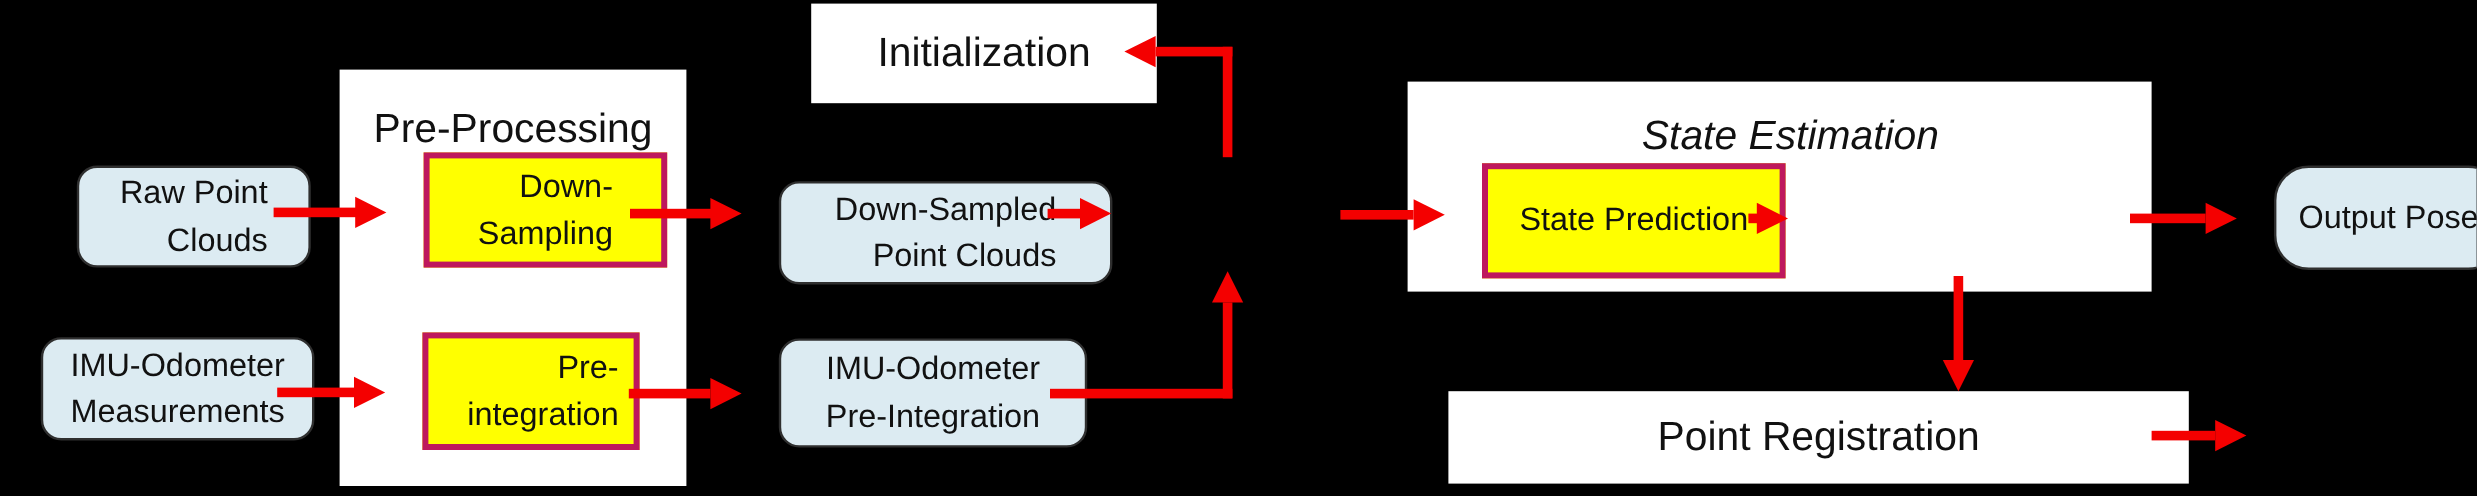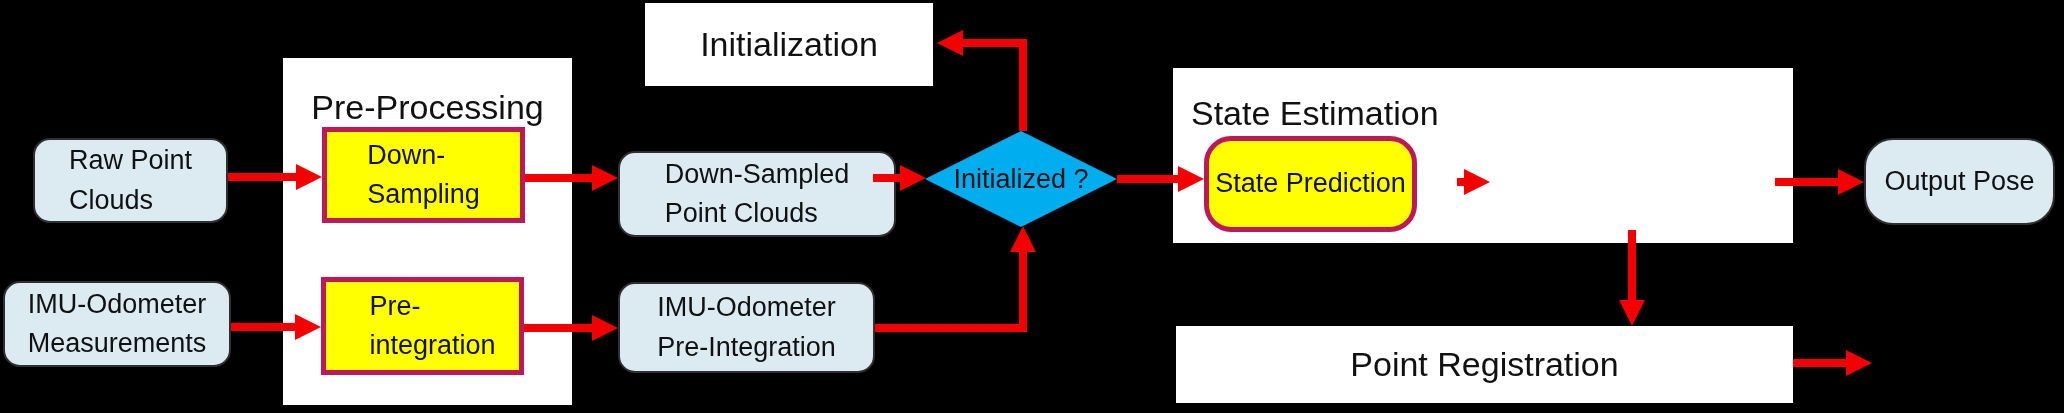--- a/index.html
+++ b/index.html
@@ -7,24 +7,25 @@
     position:relative;
     width:2064px;height:413px;
     background:var(--bg,#000);
     font-family:"Liberation Sans", sans-serif;
     color:var(--text,#111);
     overflow:hidden;
   }
   .node{
     position:absolute;
     display:flex;align-items:center;justify-content:center;
-    text-align:left;
+    text-align:right;
     white-space:pre-line;
     font-size:27px;line-height:1.45;
     box-sizing:border-box;
+    margin-left:31px;
   }
   .lightblue{
     background:var(--lightblue,#DCEBF2);
     border:2px solid #2f2f2f;
     border-radius:17px;
   }
   .yellow{
     background:var(--yellow,#FFFF00);
     border:5px solid #be185d;
   }
@@ -39,21 +40,21 @@
   .container-title{
     font-size:34px;
     line-height:1.2;
     white-space:nowrap;
     margin-top:17px;
   }
   #pre-processing .container-title{
     text-align:center;padding-top:12px;
   }
   #state-estimation .container-title{
-    text-align:left;padding:8px 0 0 18px;
+    text-align:center;padding:8px 0 0 18px;font-style:italic;
   }
   #initialization{font-size:34px;}
   #point-registration{font-size:34px;}
   #diamond{
     position:absolute;
     left:925px;top:131px;width:192px;height:96px;
     background:var(--blue,#00AEEF);
     clip-path:polygon(50% 0,100% 50%,50% 100%,0 50%);
     display:flex;align-items:center;justify-content:center;
     font-size:27px;
@@ -95,29 +96,26 @@
 
   <div class="node lightblue" style="left:618px;top:282px;width:257px;height:91px;">IMU-Odometer
 Pre-Integration</div>
 
   <div class="node lightblue" style="left:1864px;top:138px;width:191px;height:87px;border-radius:29px;">Output Pose</div>
 
 
   <div class="node yellow" style="left:322px;top:127px;width:203px;height:96px;">Down-
 Sampling</div>
 
-  <div class="node yellow" style="left:321px;top:277px;width:203px;height:98px;padding-left:20px;">Pre-
+  <div class="node yellow" style="left:321px;top:277px;width:181px;height:98px;padding-left:20px;">Pre-
 integration</div>
 
-  <div class="node yellow" style="left:1204px;top:136px;width:213px;height:96px;border-radius:27px;">State Prediction</div>
+  <div class="node yellow" style="left:1204px;top:136px;width:253px;height:96px;">State Prediction</div>
 
 
-  <div id="diamond">
-    <span>Initialized ?</span>
-  </div>
 
   <div class="h-line" style="left:228px;top:173px;width:70px;"></div>
   <div class="head head-right" style="left:296px;top:164px;"></div>
 
   <div class="h-line" style="left:231px;top:323px;width:66px;"></div>
   <div class="head head-right" style="left:295px;top:314px;"></div>
 
   <div class="h-line" style="left:525px;top:174px;width:68px;"></div>
   <div class="head head-right" style="left:592px;top:165px;"></div>
 

